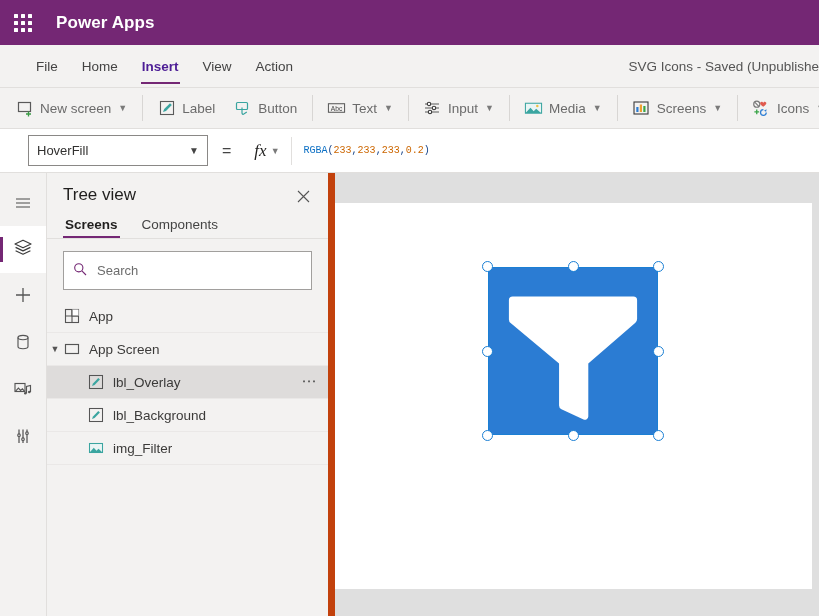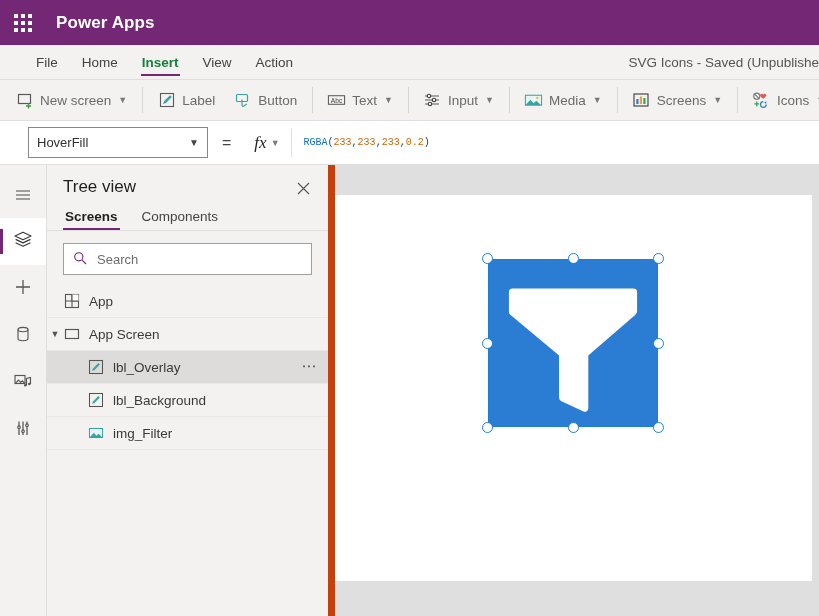--- a/index.html
+++ b/index.html
@@ -56,21 +56,21 @@
   .brand-title {
     font-size: 17px;
     font-weight: bold;
     letter-spacing: .1px;
     margin-left: 10px;
     white-space: nowrap;
   }
 
   
   .menubar {
-    height: 35px;
+    height: 43px;
     min-height: 35px;
     background: #f3f2f1;
     display: flex;
     align-items: stretch;
     position: relative;
   }
   .menu-items {
     display: flex;
     align-items: stretch;
     padding-left: 24px;
@@ -79,21 +79,21 @@
     display: flex;
     align-items: center;
     padding: 0 12px;
     font-size: 13.5px;
     color: #444444;
     cursor: pointer;
     position: relative;
     white-space: nowrap;
   }
   .menu-item.active {
-    color: #15803d;
+    color: #4c1d95;
     font-weight: bold;
   }
   .menu-item.active::after {
     content: "";
     position: absolute;
     left: 11px;
     right: 11px;
     bottom: 4px;
     height: 2px;
     background: #742774;
@@ -312,21 +312,21 @@
   .tv-tab.active { color: #201f1e; font-weight: bold; }
   .tv-tab.active::after {
     content: "";
     position: absolute;
     left: 0; right: 0; bottom: 0;
     height: 2px;
     background: #742774;
   }
   .tv-searchwrap { padding: 12px 16px 10px 16px; }
   .tv-search {
-    height: 32px;
+    height: 39px;
     border: 1px solid #a19f9d;
     background: #ffffff;
     display: flex;
     align-items: center;
     gap: 8px;
     padding: 0 9px;
     box-sizing: border-box;
   }
   .tv-search input {
     border: none;

